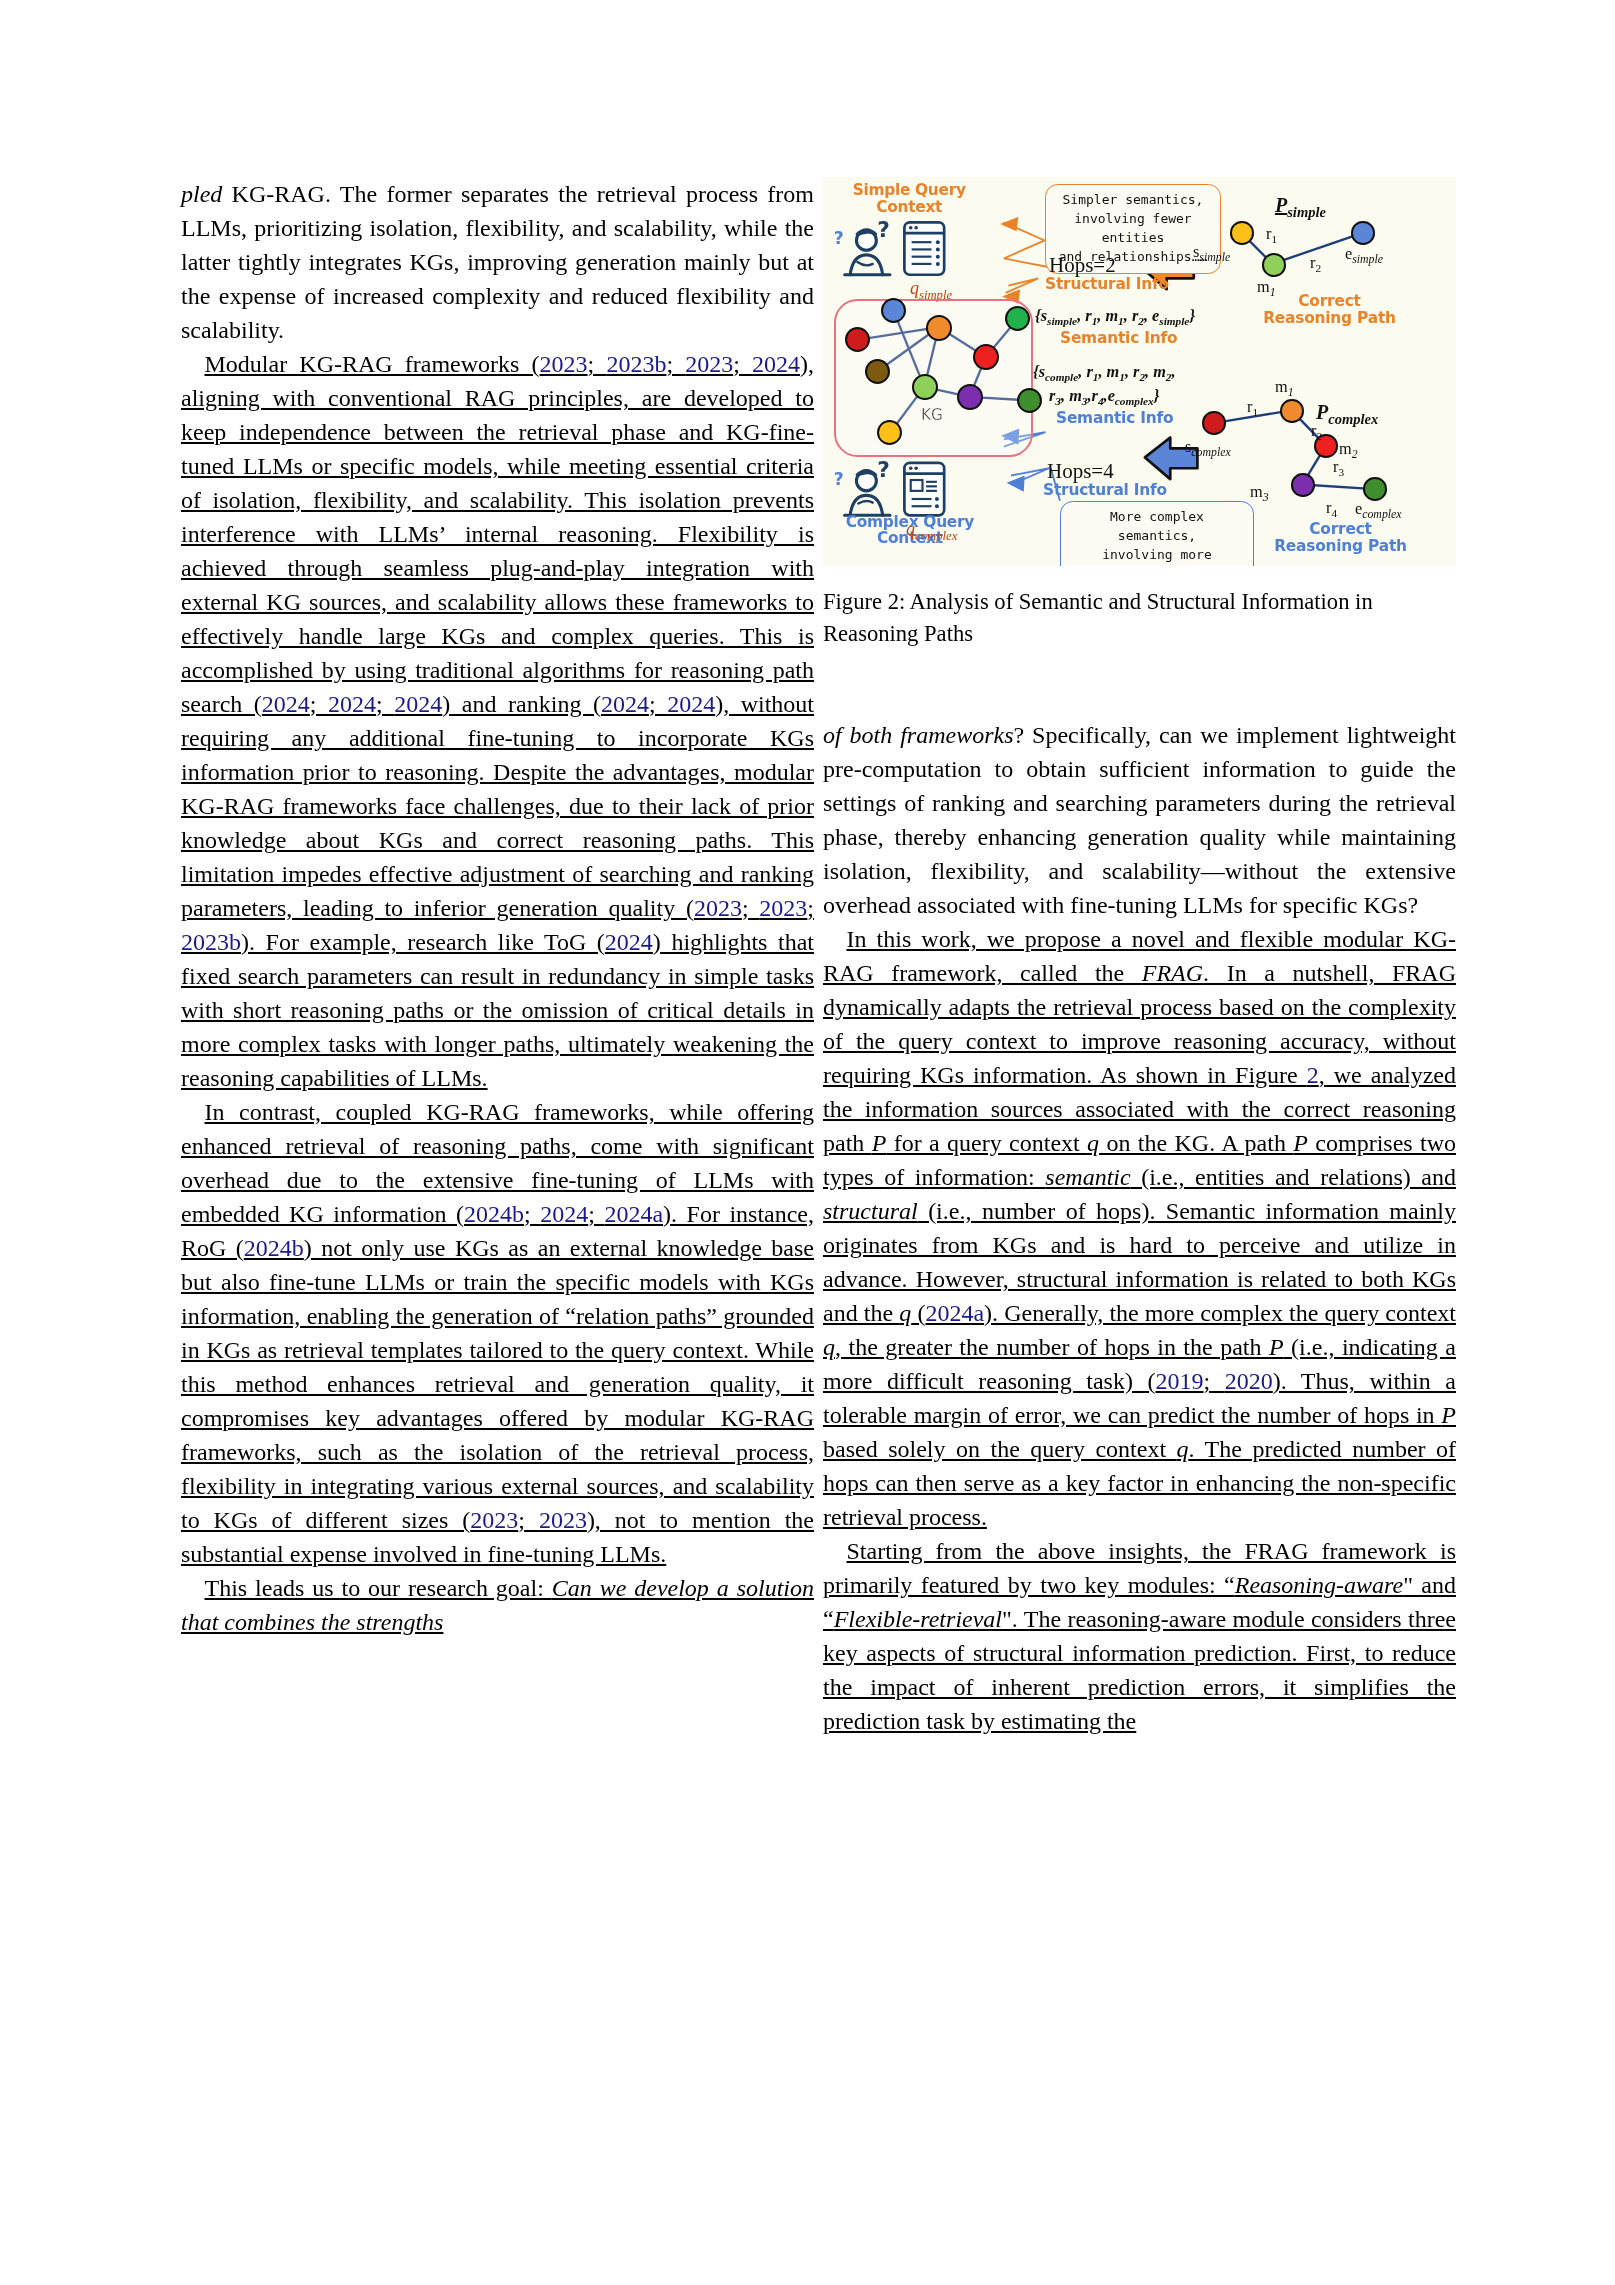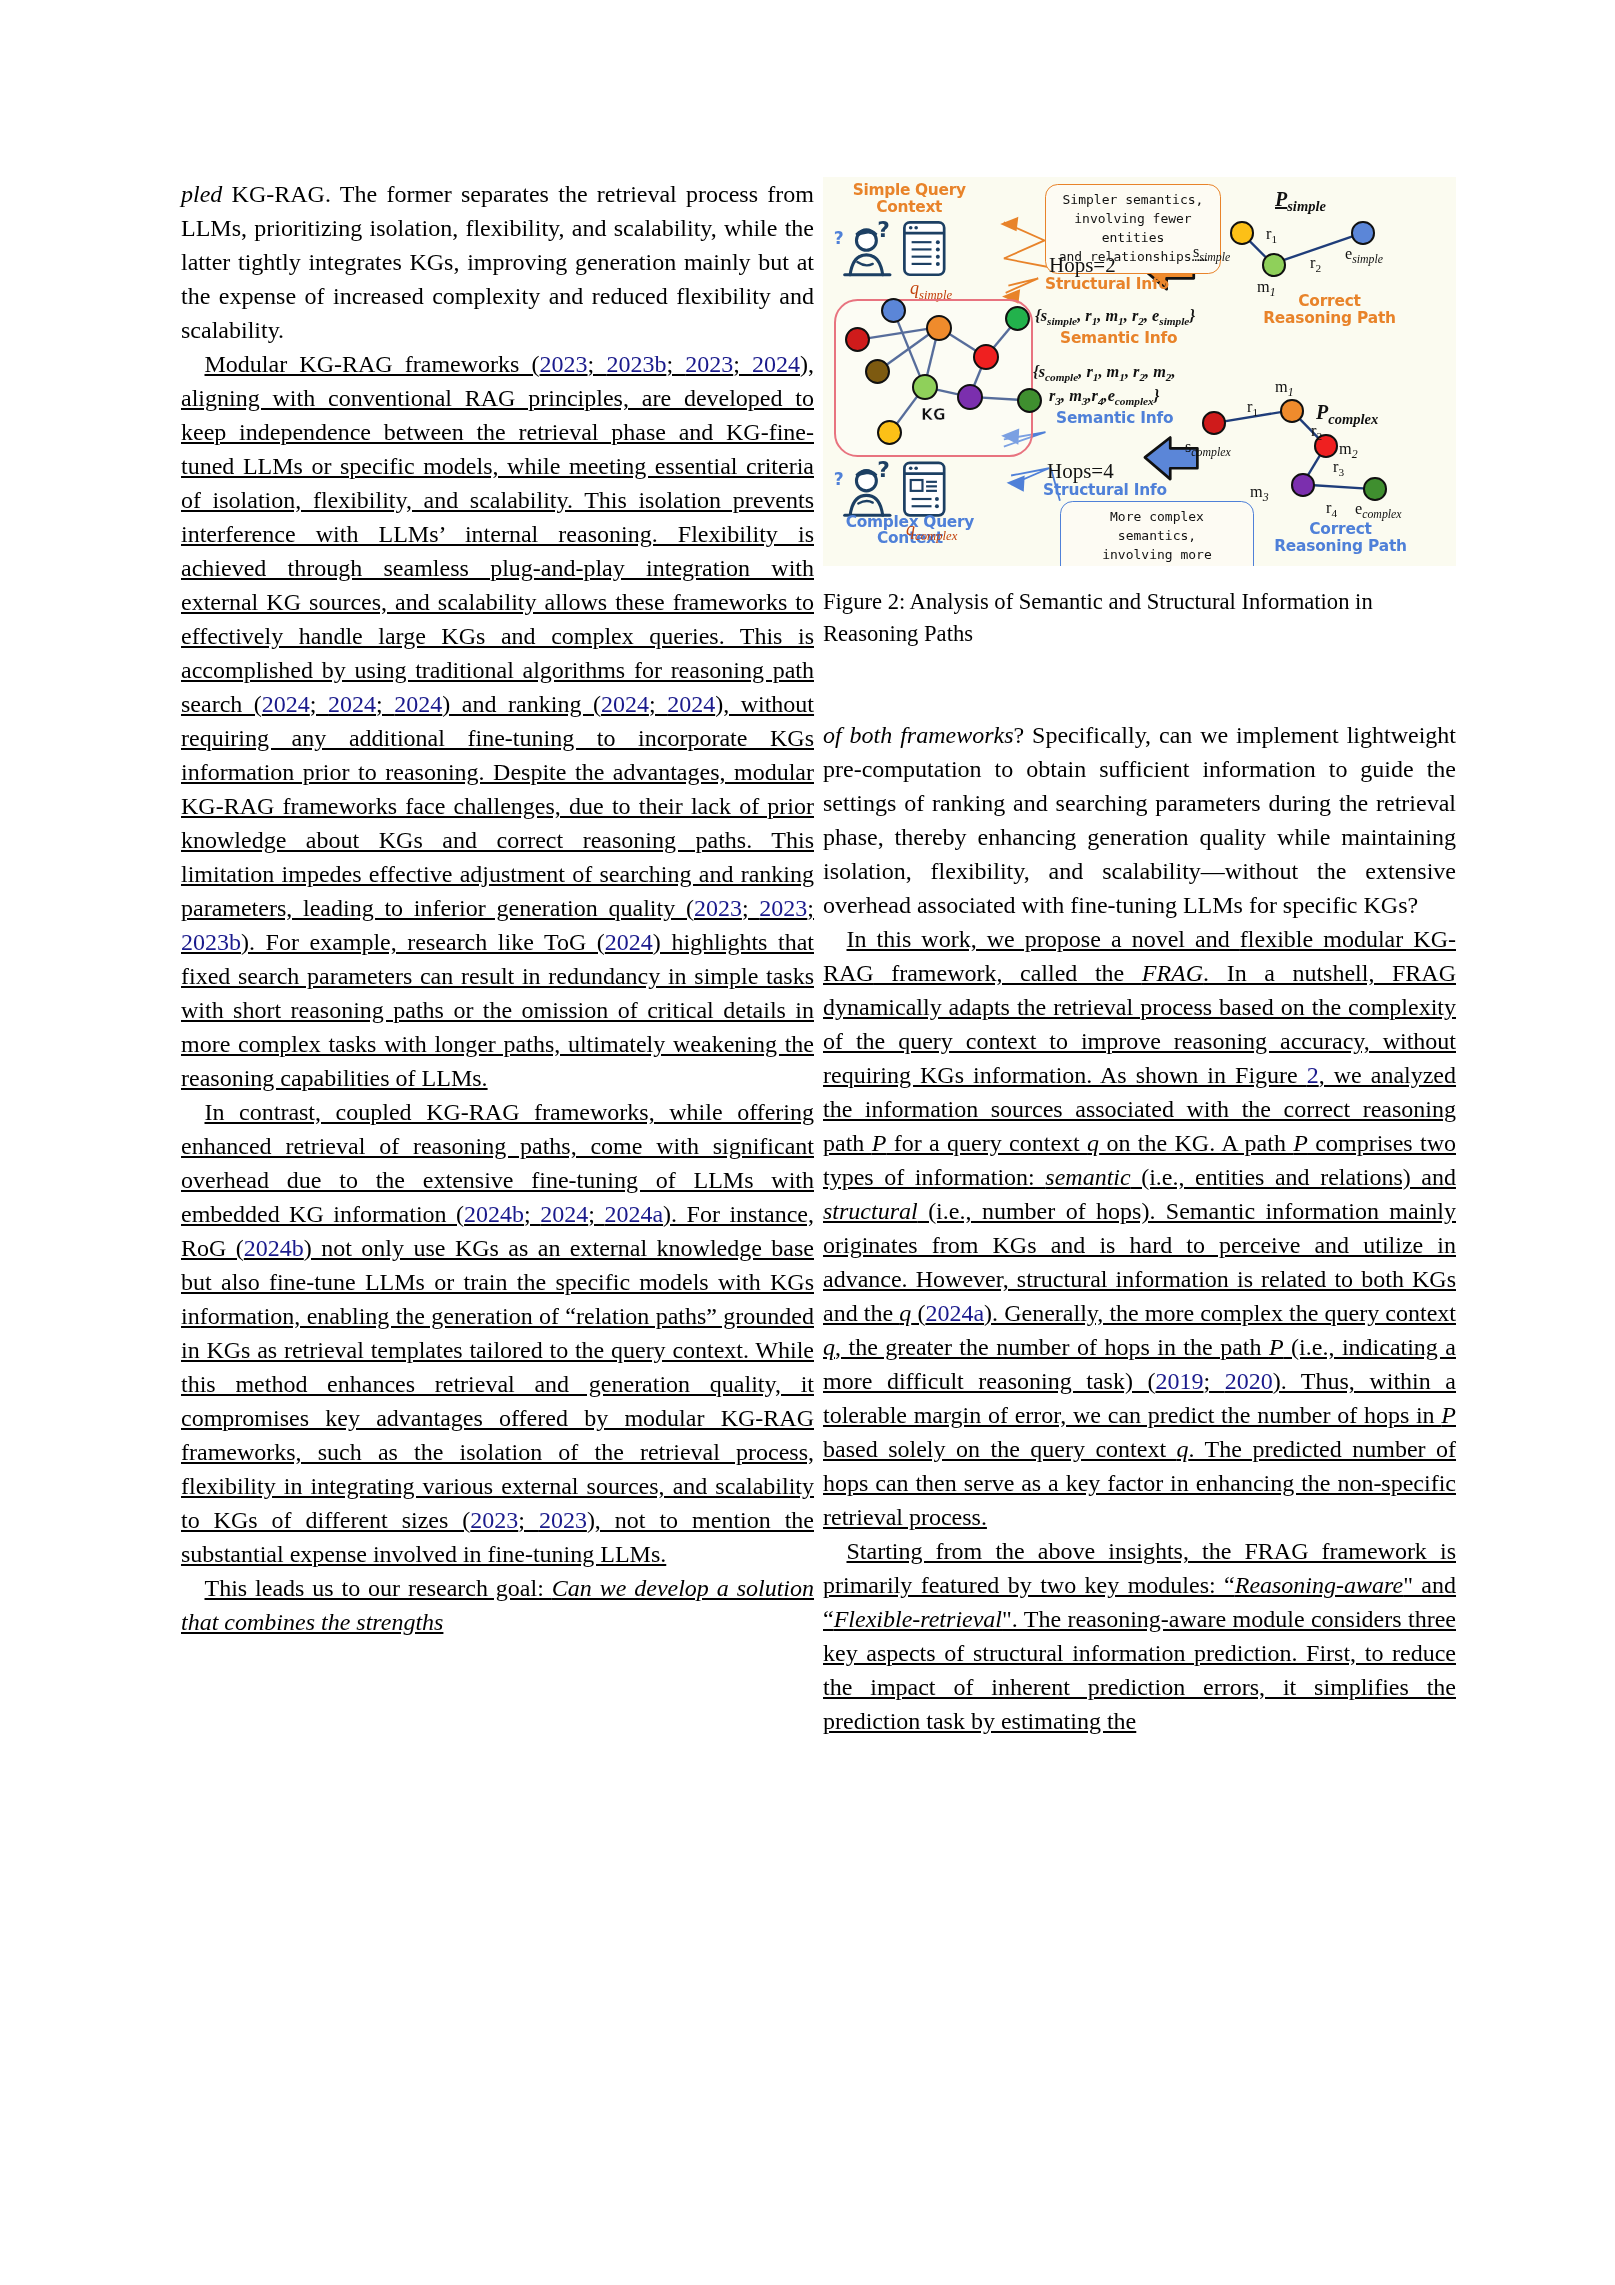--- a/index.html
+++ b/index.html
@@ -89,21 +89,21 @@
     left: 11px; top: 122px;
     width: 195px; height: 154px;
     border: 2.7px solid #e8737f;
     border-radius: 23.5px;
     background: rgba(255,255,255,0.25);
   }
   .kg-text {
     position: absolute;
     left: 98px; top: 229px;
     font-family: "DejaVu Sans", sans-serif;
-    font-weight: bold;
+    font-weight: normal;
     font-size: 15.4px;
     color: #111;
     -webkit-text-stroke: 0.5px #fff;
   }
 
   .node {
     position: absolute;
     border-radius: 50%;
     border: 2.3px solid #101010;
     box-sizing: border-box;
@@ -357,21 +357,21 @@
       <div class="setinfo" style="left:226px; top:209px;">
         <span style="font-style:italic">r</span><sub>3</sub>, <span style="font-style:italic">m</span><sub>3</sub>,<span style="font-style:italic">r</span><sub>4</sub>,<span style="font-style:italic">e</span><sub>complex</sub>}
       </div>
       <div class="infolbl blue" style="left:233px; top:232px;">Semantic Info</div>
 
       <div class="hops" style="left:224px; top:282px;">Hops=4</div>
       <div class="infolbl blue" style="left:220px; top:304px;">Structural Info</div>
 
       <div class="callout callout-blue" style="left:237px; top:324px; width:194px;" id="F_callout_complex">More complex semantics,<br>involving more entities<br>and relationships……</div>
 
-      <div class="pathlabel" style="left:452px; top:11px;text-decoration:underline;">
+      <div class="pathlabel" style="left:452px; top:17px;text-decoration:underline;">
         <span>P</span><sub>simple</sub>
       </div>
       <div class="node" style="left:407px; top:44px; width:23.5px; height:23.5px; background:#fcc017;"></div>
       <div class="node" style="left:439px; top:76px; width:23.5px; height:23.5px; background:#8fd05a;"></div>
       <div class="node" style="left:528px; top:44px; width:23.5px; height:23.5px; background:#5b86d8;"></div>
       <div class="nodelabel" style="left:370px; top:65px;">s<sub>simple</sub></div>
       <div class="nodelabel" style="left:434px; top:100px;">m<sub>1</sub></div>
       <div class="nodelabel" style="left:522px; top:67px;">e<sub>simple</sub></div>
       <div class="rlabel" style="left:443px; top:47px;">r<sub>1</sub></div>
       <div class="rlabel" style="left:487px; top:76px;">r<sub>2</sub></div>

